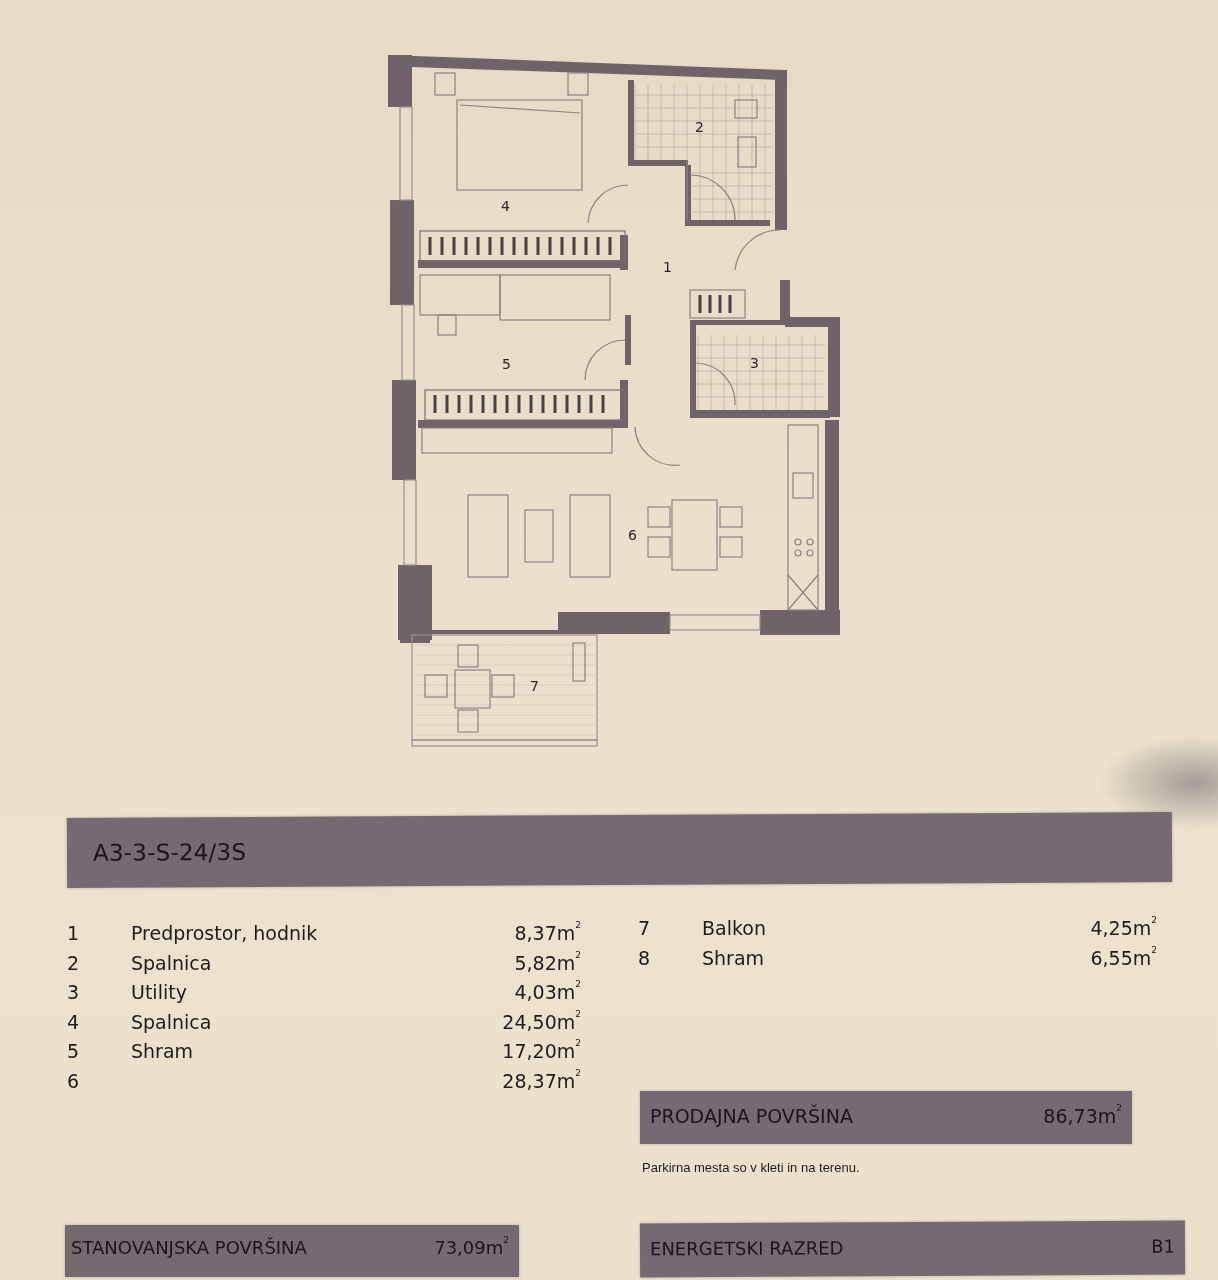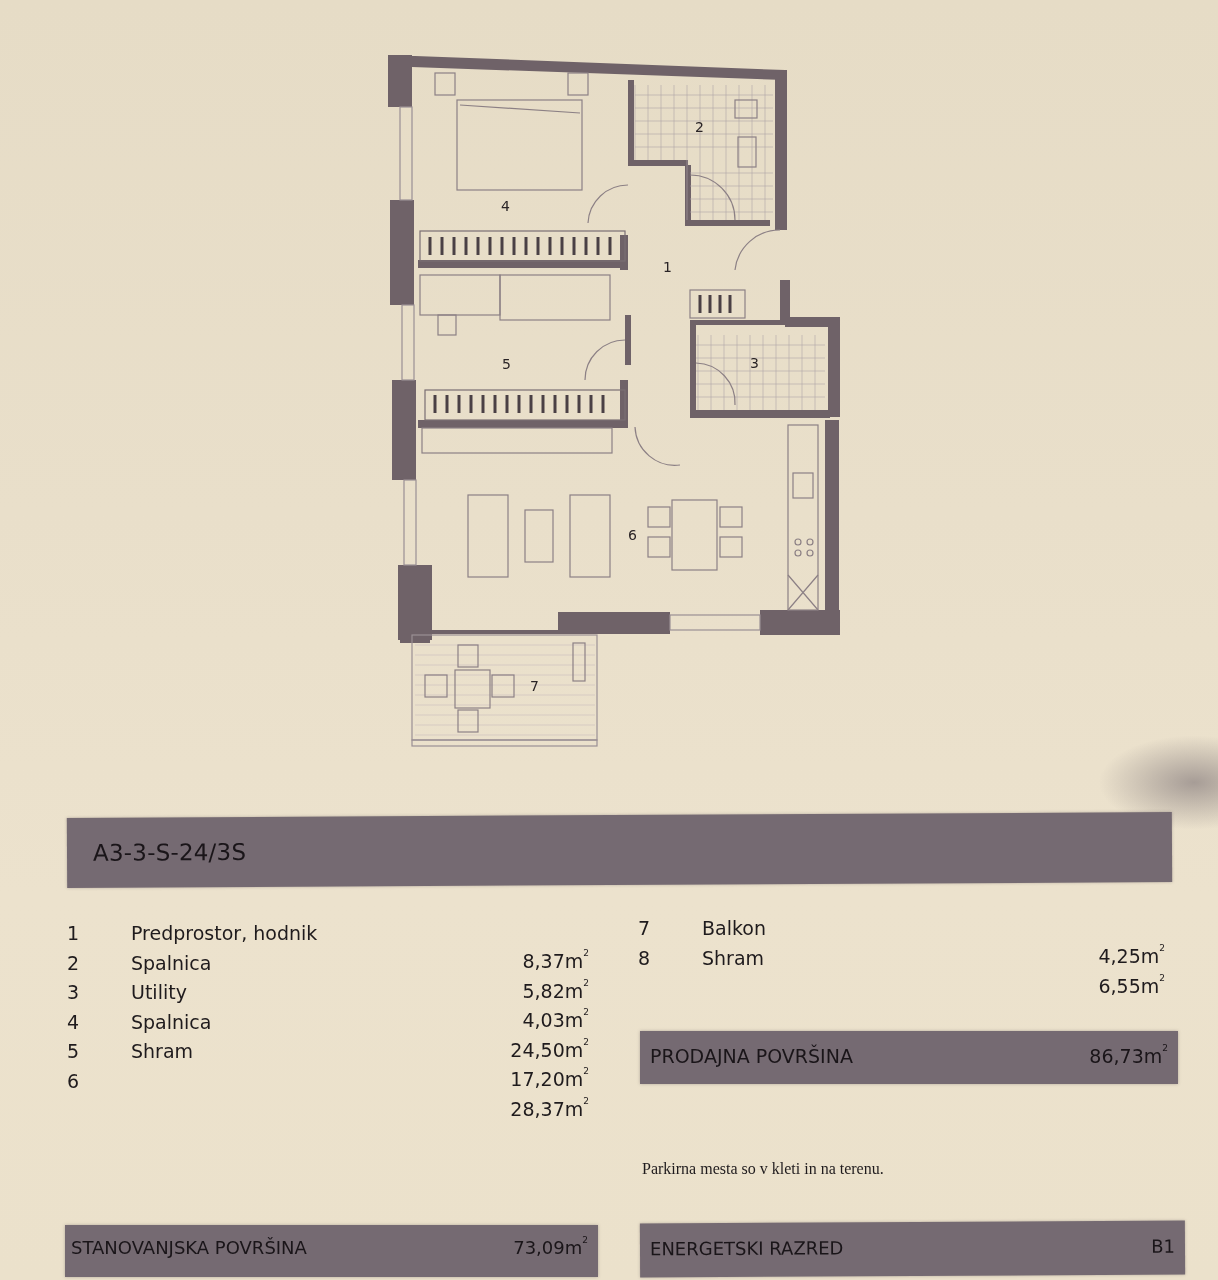--- a/index.html
+++ b/index.html
@@ -17,27 +17,27 @@
   }
   .bar .lbl { position:absolute; left:10px; }
   .bar .val { position:absolute; right:10px; }
   sup { font-size:9px; vertical-align:top; position:relative; top:-2px; }
   .title-bar { left:67px; top:815px; width:1105px; height:70px; transform:rotate(-0.3deg); }
   .title-bar .lbl { left:26px; top:22px; font-size:23px; letter-spacing:0.2px;text-align:center; }
   .rooms { position:absolute; font-family:"DejaVu Sans", sans-serif; font-size:19px; }
   .room-row { position:relative; height:29.6px; }
   .room-row .num { position:absolute; left:0; }
   .room-row .name { position:absolute; left:64px; }
-  .room-row .area { position:absolute; right:8px; text-align:right;margin-top:28px; }
+  .room-row .area { position:absolute; right:16px; text-align:right; }
   .rooms-left { left:67px; top:922px; width:530px; }
   .rooms-right { left:638px; top:917px; width:535px; }
-  .prodajna { left:640px; top:1031px; width:538px; height:53px; }
+  .prodajna { left:640px; top:1091px; width:492px; height:53px; }
   .prodajna .lbl, .prodajna .val { top:14px; font-size:19px; }
-  .parking { position:absolute; left:642px; top:1160px; font-size:16px; font-family:Liberation Serif, serif; }
-  .stan { left:65px; top:1225px; width:533px; height:52px; }
+  .parking { position:absolute; left:642px; top:1160px; font-size:13px; font-family:Liberation Sans, sans-serif; }
+  .stan { left:65px; top:1225px; width:454px; height:52px; }
   .stan .lbl, .stan .val { top:12px; font-size:18px; }
   .stan .lbl { left:6px; }
   .energ { left:640px; top:1222px; width:545px; height:54px; transform:rotate(-0.3deg); }
   .energ .lbl, .energ .val { top:15px; font-size:18px; }
   .shadow-blob { position:absolute; right:0; top:735px; width:120px; height:95px;
     background: radial-gradient(ellipse at 80% 50%, rgba(110,100,106,0.55), rgba(110,100,106,0) 70%); }
 </style>
 </head>
 <body>
 

